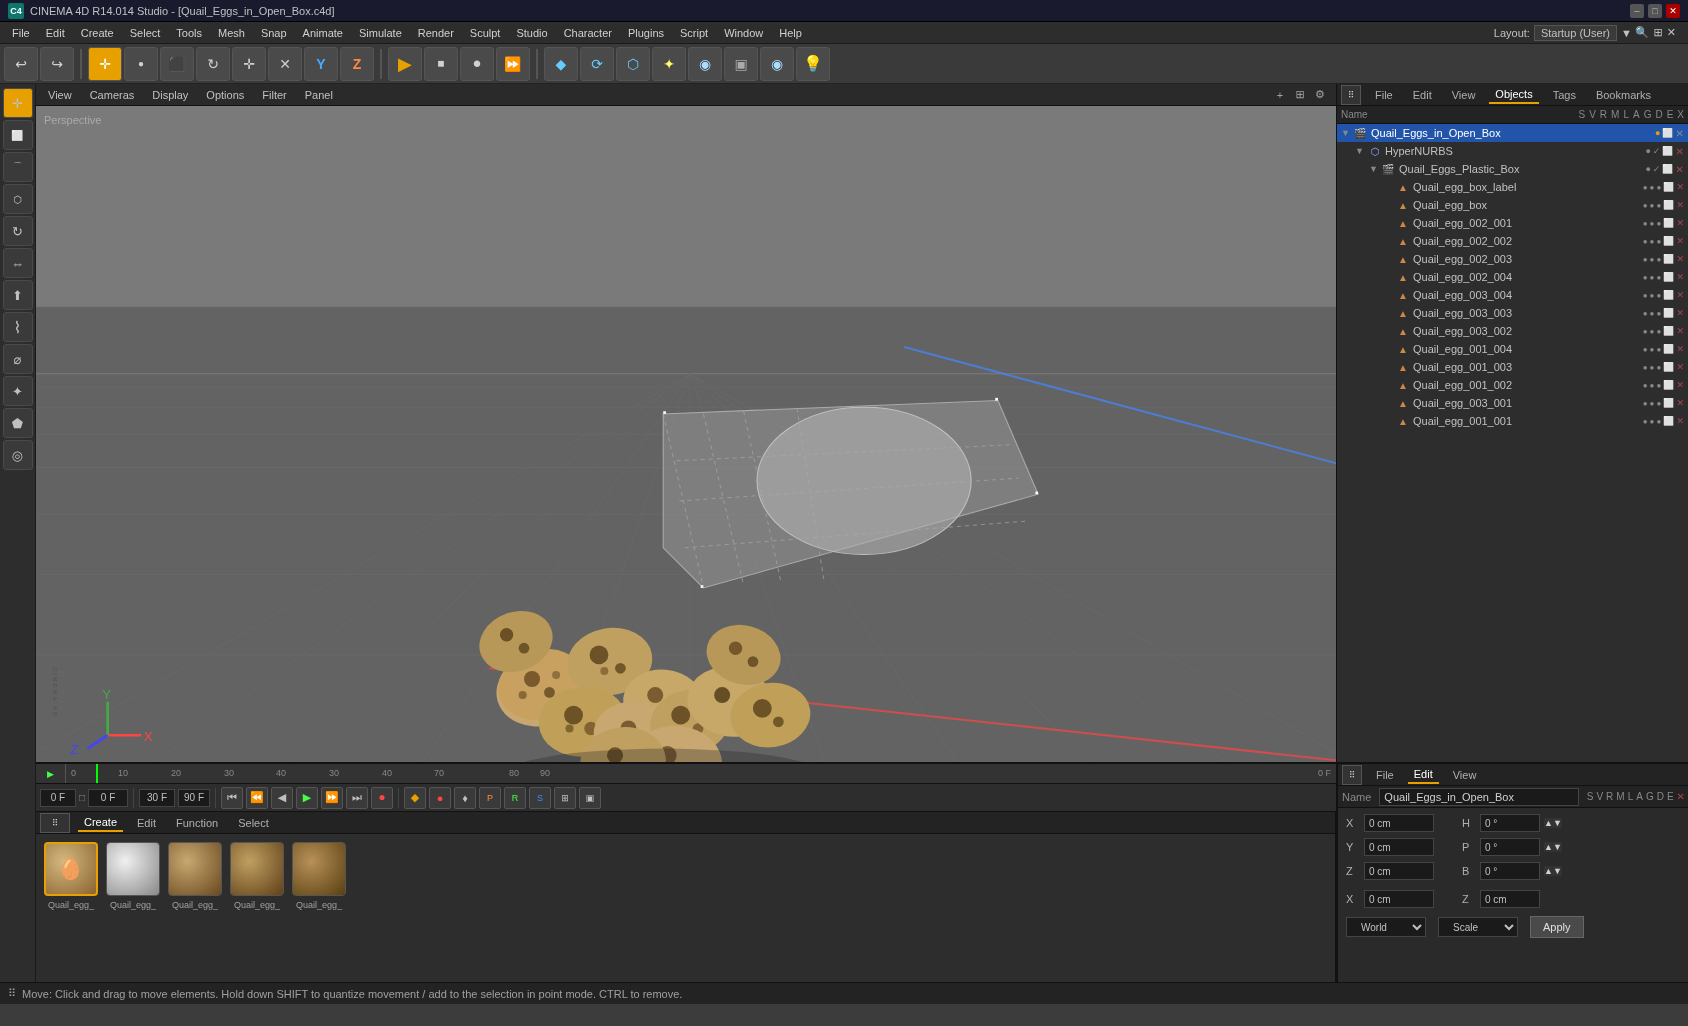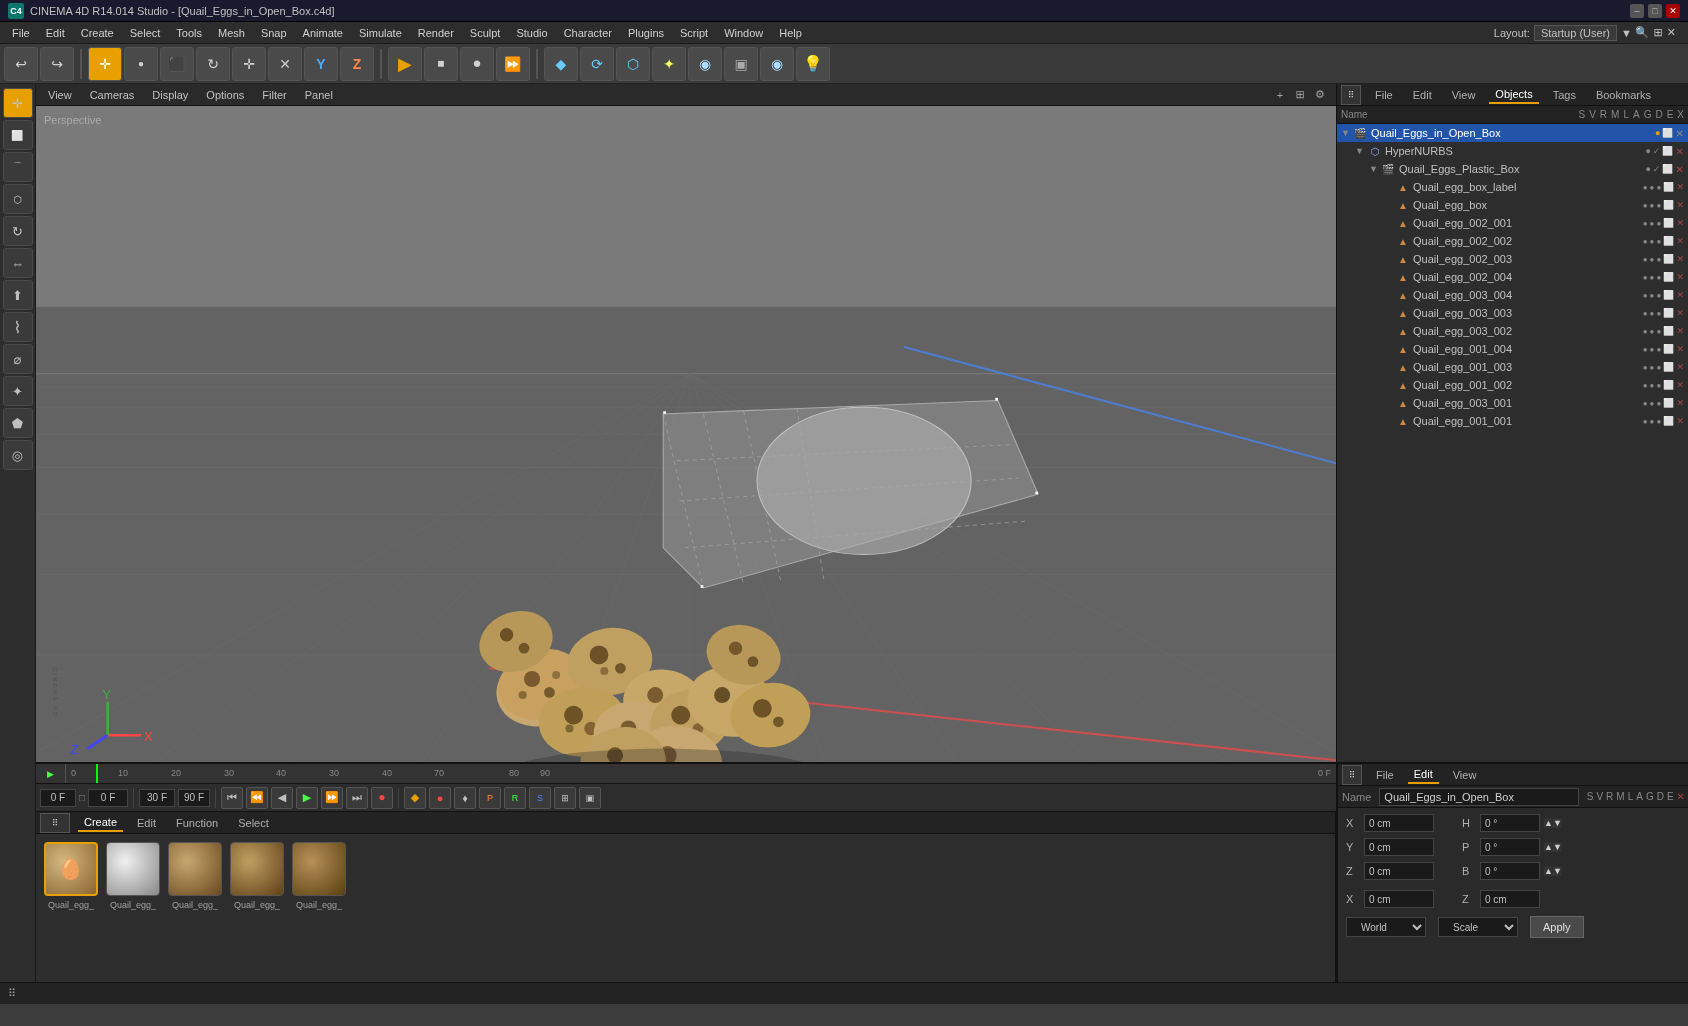--- a/index.html
+++ b/index.html
@@ -1178,13 +1178,14 @@
           <span style="width:4px;"></span>
           <button class="apply-btn">Apply</button>
         </div>
       </div>
     </div>
   </div>
 </div>
 
 <div id="status-bar">
   <span style="margin-right:6px;">⠿</span>
+  <span>Move: Click and drag to move elements. Hold down SHIFT to quantize movement / add to the selection in point mode. CTRL to remove.</span>
 </div>
 
 </body></html>

